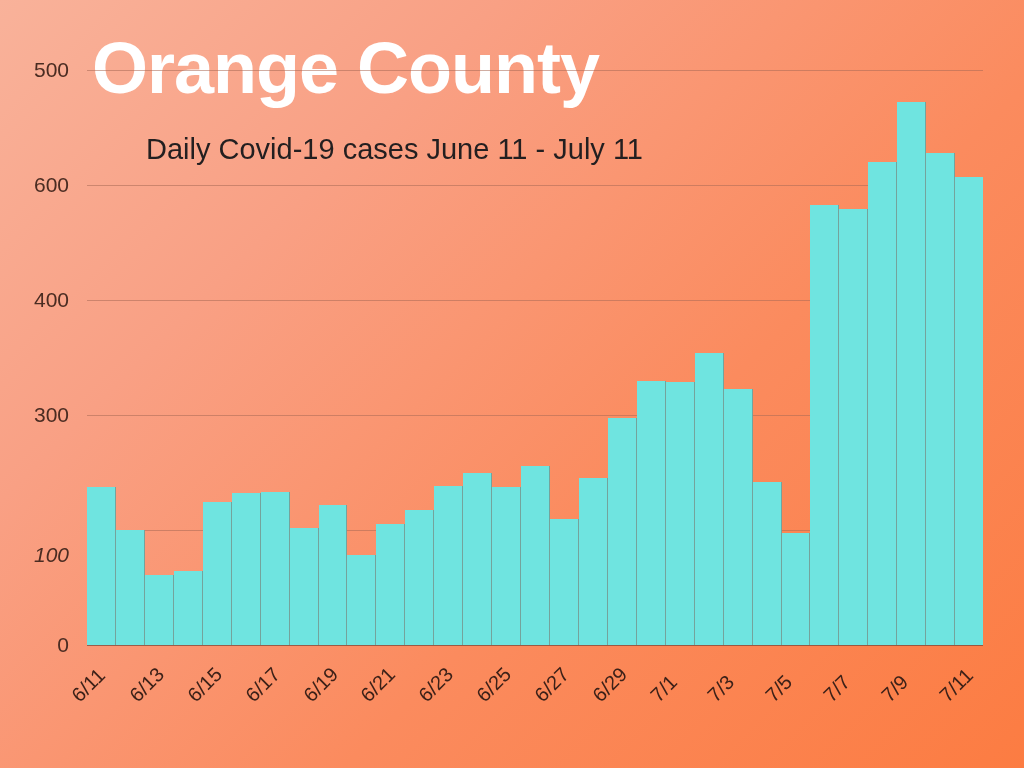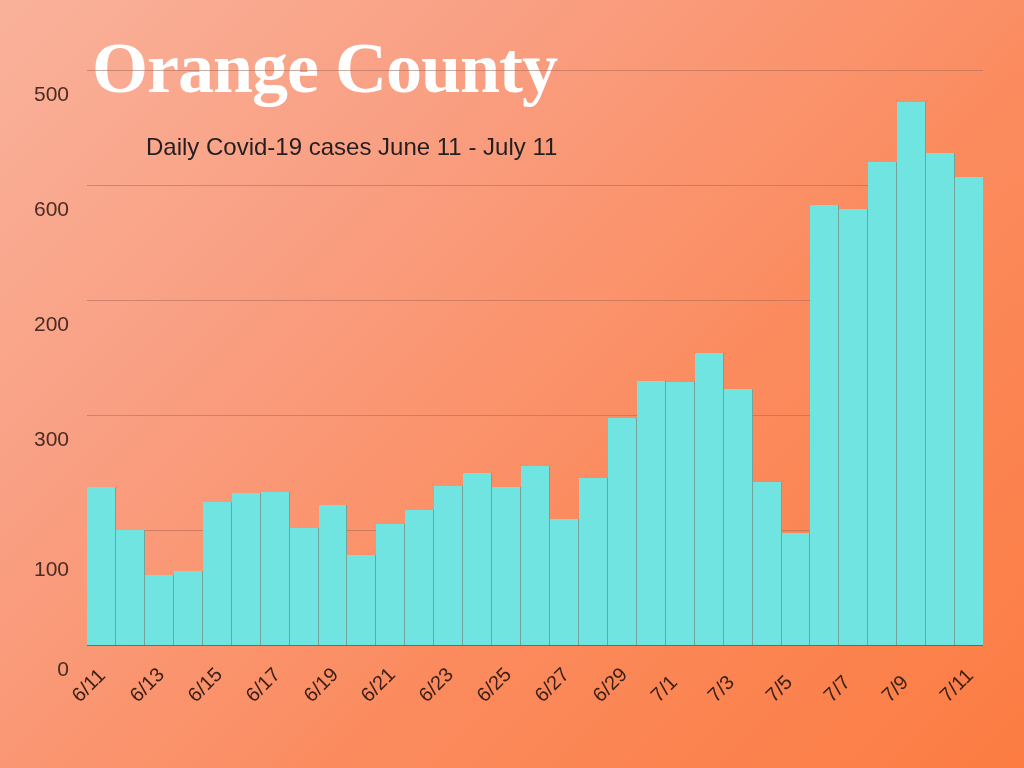--- a/index.html
+++ b/index.html
@@ -25,27 +25,26 @@
   #title {
     position: absolute;
     left: 92px;
     top: 32px;
     font-size: 72px;
     font-weight: bold;
     color: #ffffff;
     letter-spacing: -1px;
     line-height: 1;
     white-space: nowrap;
-    font-family: Liberation Serif, serif;
   }
   #subtitle {
     position: absolute;
     left: 146px;
     top: 133px;
-    font-size: 24px;
+    font-size: 29px;
     font-weight: normal;
     color: #231f20;
     white-space: nowrap;
   }
 
   
   #plot {
     position: absolute;
     left: 87px;
     top: 70px;
@@ -73,21 +72,20 @@
     width: 87px;
     height: 575px;
   }
   .ylabel {
     position: absolute;
     right: 18px;
     transform: translateY(-50%);
     font-size: 21px;
     color: #4a2c22;
     white-space: nowrap;
-    margin-top: 24px;
   }
 
   #bars {
     position: absolute;
     left: 0;
     bottom: 0;
     width: 100%;
     height: 100%;
     display: flex;
     align-items: flex-end;
@@ -121,23 +119,23 @@
 </head>
 <body>
 
 <div id="poster">
 
   <div id="title">Orange County</div>
   <div id="subtitle">Daily Covid-19 cases June 11 - July 11</div>
 
   <div id="ylabels">
       <div class="ylabel" style="top: 575px;">0</div>
-      <div class="ylabel" style="top: 475px;">100</div>
+      <div class="ylabel" style="top: 485px; font-style: italic;">100</div>
       <div class="ylabel" style="top: 345px;">300</div>
-      <div class="ylabel" style="top: 230px;">200</div>
+      <div class="ylabel" style="top: 230px;">400</div>
       <div class="ylabel" style="top: 115px;">600</div>
       <div class="ylabel" style="top: 0px;">500</div>
     </div>
 
   <div id="plot">
     <div id="gridlines">
         <div class="gridline baseline" style="top: 575px;"></div>
         <div class="gridline" style="top: 460px;"></div>
         <div class="gridline" style="top: 345px;"></div>
         <div class="gridline" style="top: 230px;"></div>

